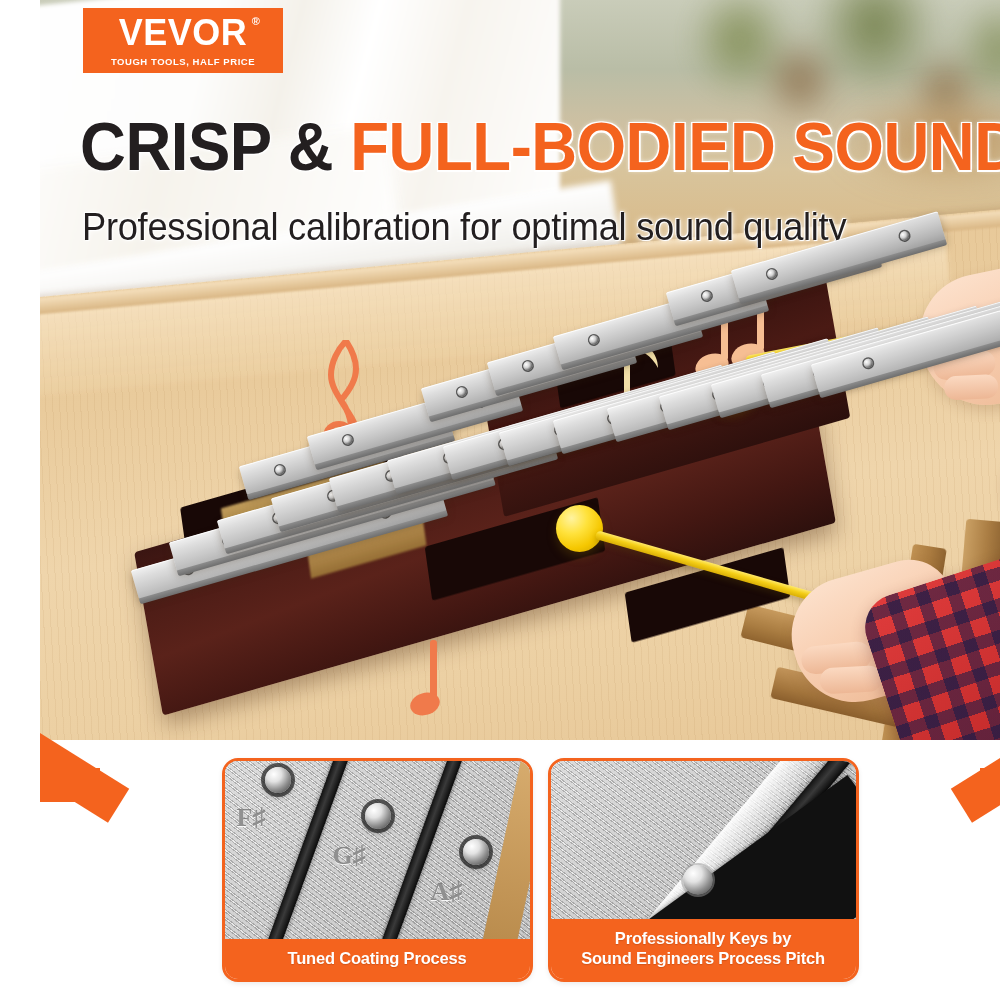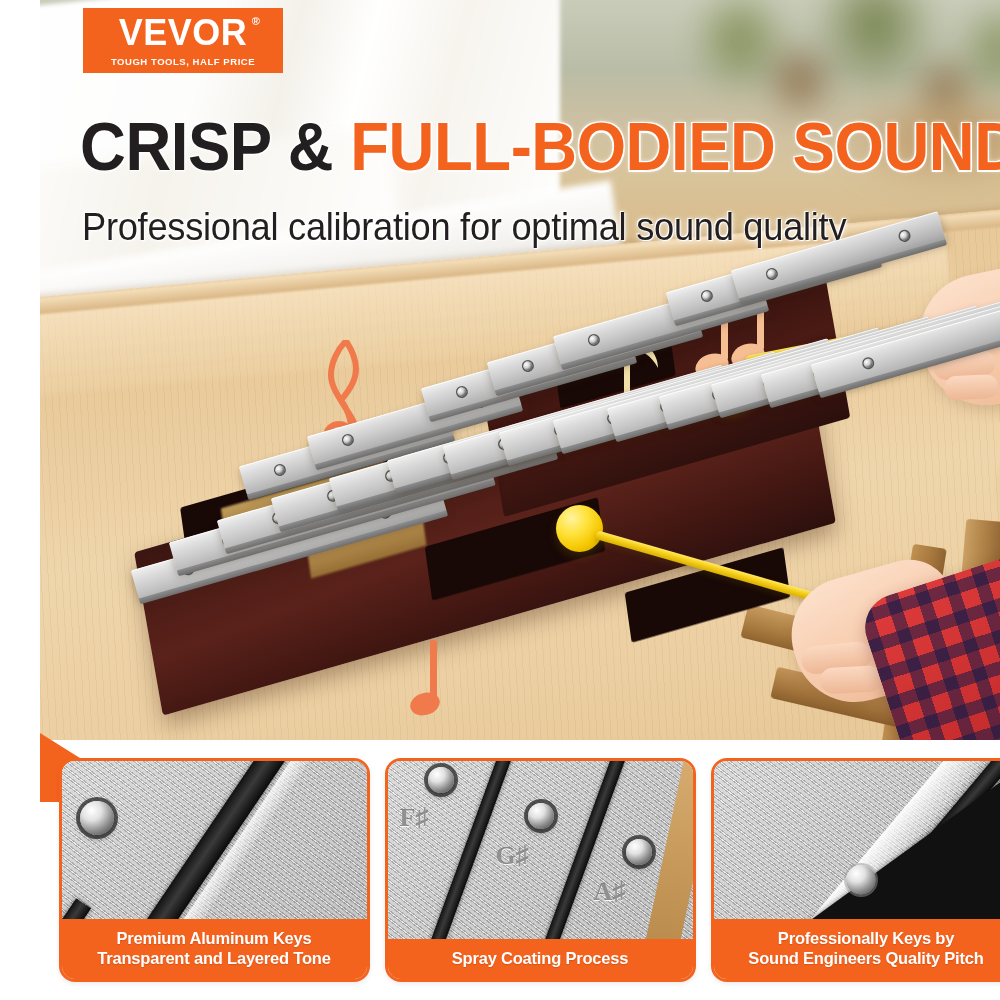--- a/index.html
+++ b/index.html
@@ -450,61 +450,48 @@
   </div>
 
   <div class="strip">
     <div class="accent-left"></div>
     <div class="accent-left2"></div>
     <div class="accent-right"></div>
     <div class="accent-right2"></div>
 
     <div class="cards">
 
-      <div class="card">
-        <div class="card-img">
-          <div class="alum"></div>
-          <div class="groove" style="left:120px;top:-40px;width:26px;height:300px;transform:rotate(34deg);"></div>
-          <div class="hilite" style="left:156px;top:-40px;width:16px;height:300px;transform:rotate(34deg);opacity:.85;"></div>
-          <div class="groove" style="left:-60px;top:120px;width:18px;height:260px;transform:rotate(34deg);"></div>
-          <div class="bolt" style="left:18px;top:40px;width:34px;height:34px;"></div>
-        </div>
-        <div class="card-cap">
-          <div>Premium Aluminum Keys</div>
-          <div>Transparent and Layered Tone</div>
-        </div>
-      </div>
 
       <div class="card">
         <div class="card-img">
           <div class="alum"></div>
           <div class="groove" style="left:72px;top:-30px;width:14px;height:260px;transform:rotate(20deg);"></div>
           <div class="groove" style="left:186px;top:-30px;width:14px;height:260px;transform:rotate(20deg);"></div>
           <div class="wood-chip" style="right:-6px;top:-10px;width:34px;height:200px;transform:rotate(12deg);"></div>
           <div class="bolt" style="left:40px;top:6px;width:26px;height:26px;"></div>
           <div class="bolt" style="left:140px;top:42px;width:26px;height:26px;"></div>
           <div class="bolt" style="left:238px;top:78px;width:26px;height:26px;"></div>
           <div class="engrave" style="left:12px;top:42px;font-size:26px;">F♯</div>
           <div class="engrave" style="left:108px;top:80px;font-size:26px;">G♯</div>
           <div class="engrave" style="left:206px;top:116px;font-size:26px;">A♯</div>
         </div>
         <div class="card-cap">
-          <div>Spray Coating Process</div>
+          <div>Tuned Coating Process</div>
         </div>
       </div>
 
       <div class="card">
         <div class="card-img">
           <div class="alum"></div>
           <div class="hilite" style="left:150px;top:-60px;width:30px;height:320px;transform:rotate(40deg);"></div>
           <div class="groove" style="left:196px;top:-60px;width:18px;height:320px;transform:rotate(40deg);"></div>
           <div class="groove" style="left:-30px;top:120px;width:400px;height:120px;transform:rotate(-36deg);background:#111;"></div>
           <div class="bolt" style="left:132px;top:104px;width:30px;height:30px;box-shadow:0 0 0 2px rgba(150,150,150,.5);"></div>
         </div>
         <div class="card-cap">
           <div>Professionally Keys by</div>
-          <div>Sound Engineers Quality Pitch</div>
+          <div>Sound Engineers Process Pitch</div>
         </div>
       </div>
 
     </div>
   </div>
 </div>
 
 </body></html>

